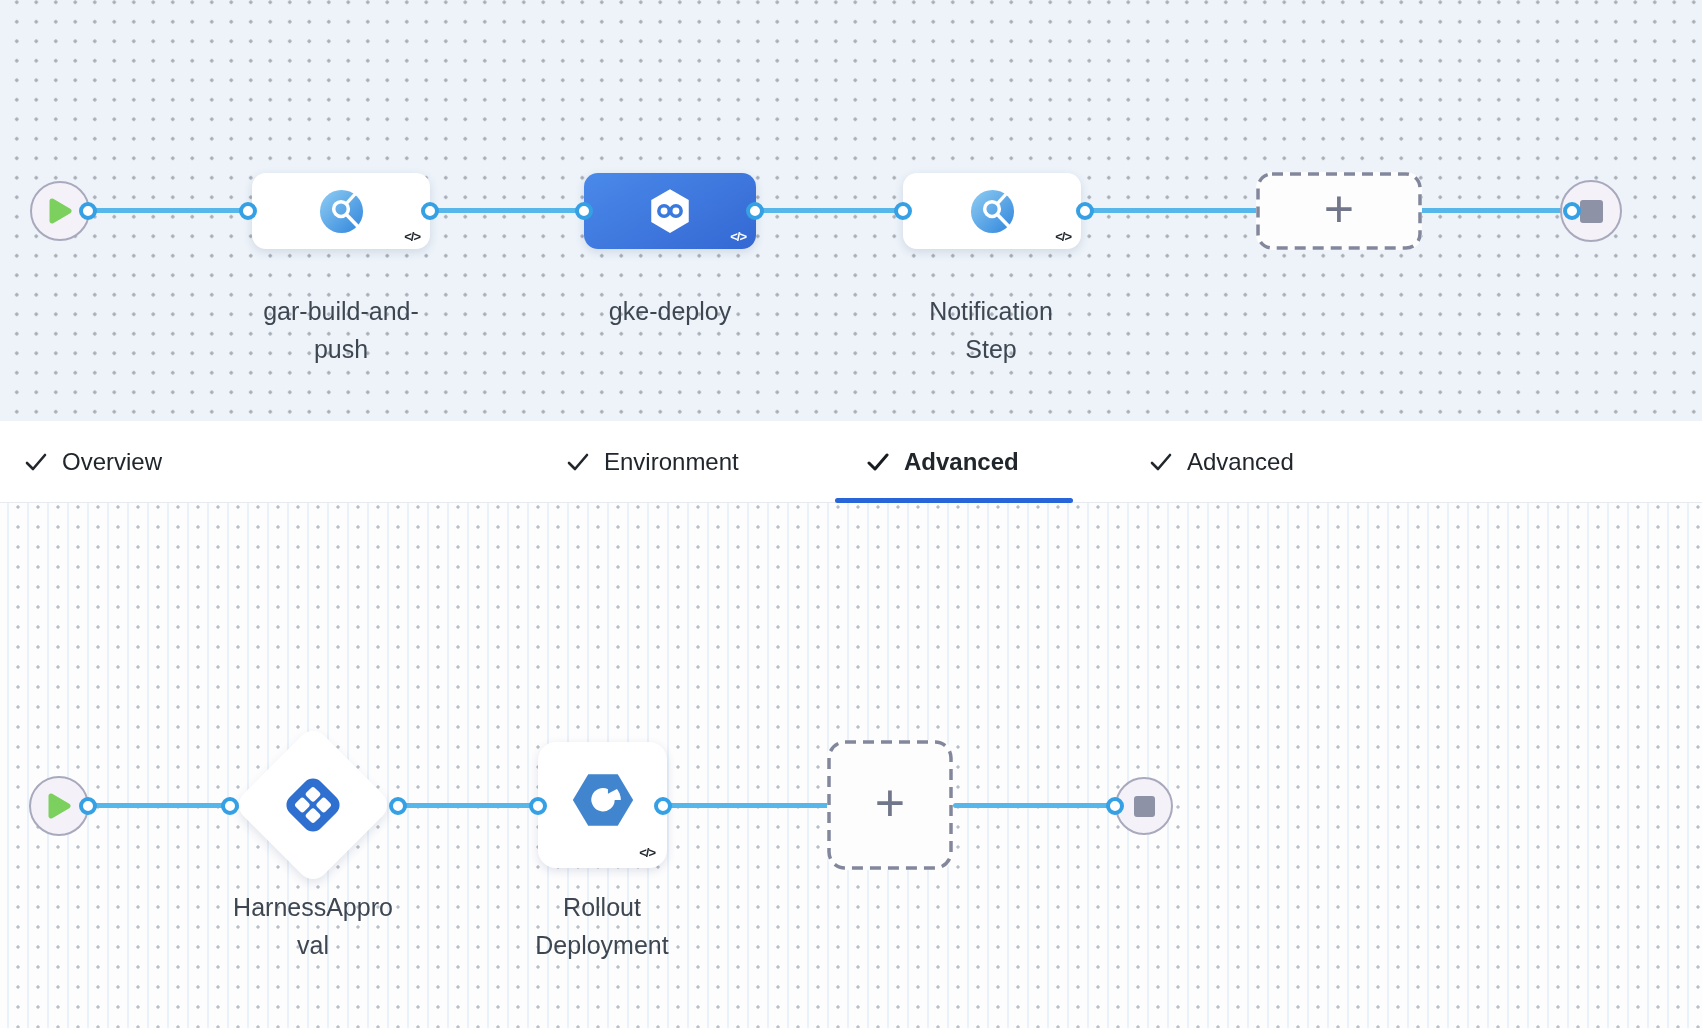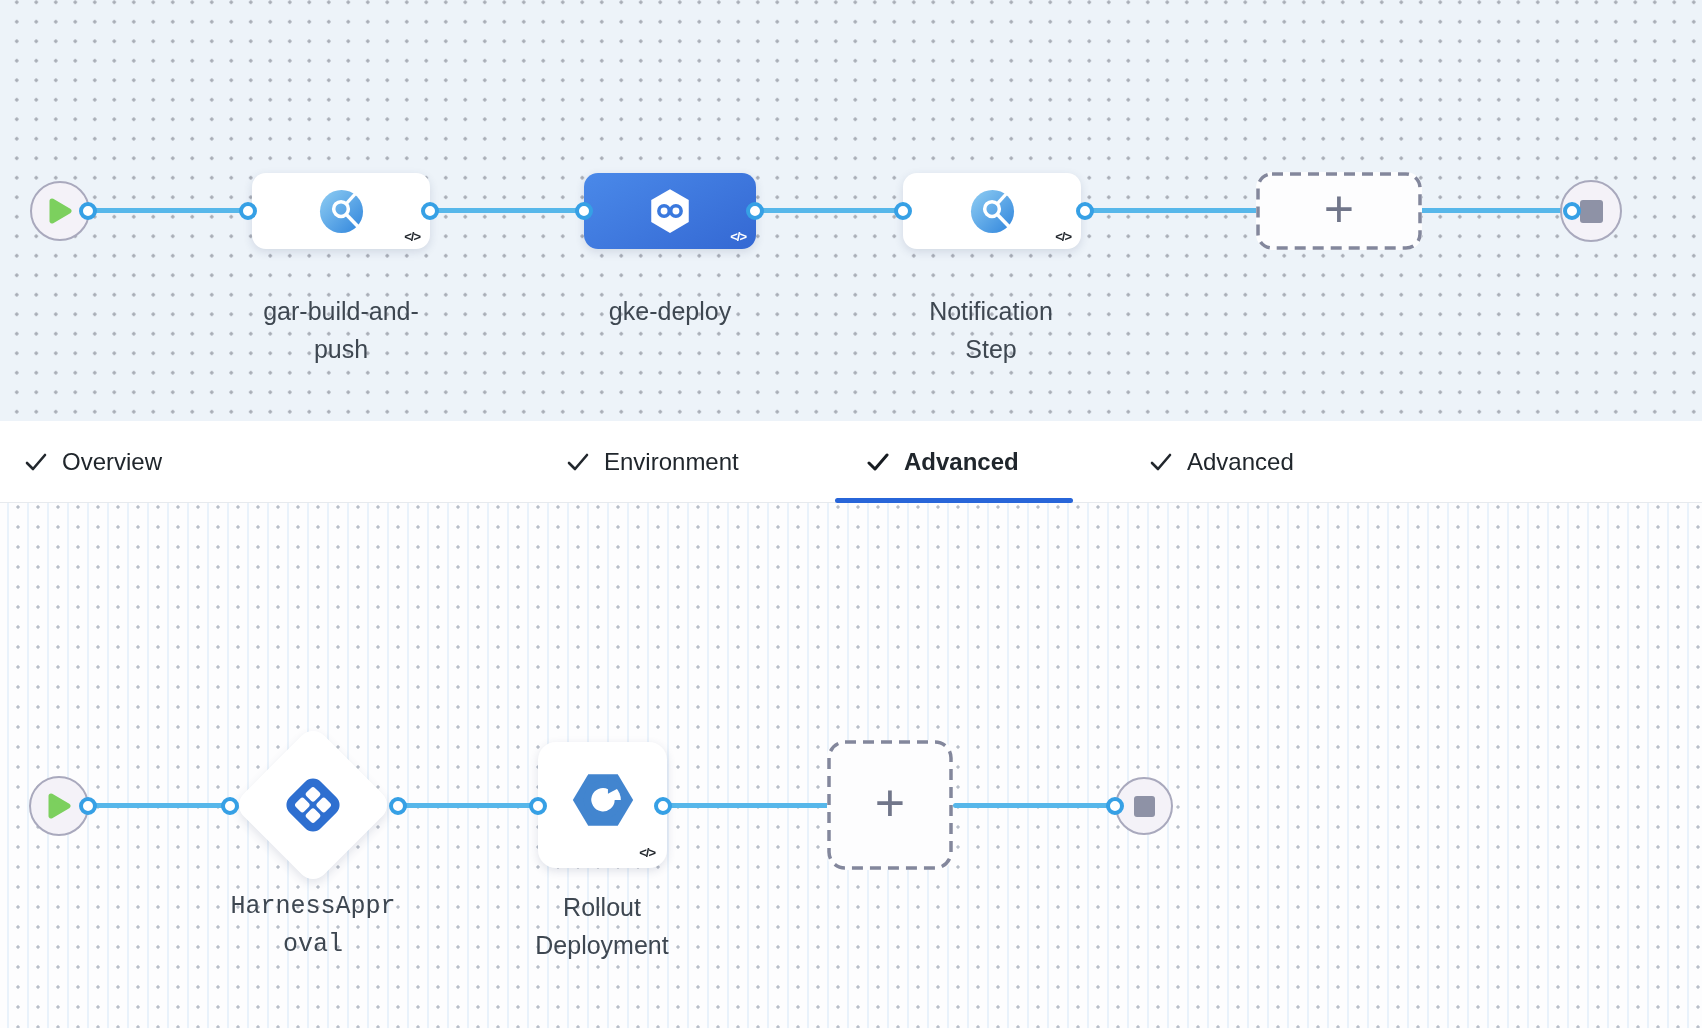--- a/index.html
+++ b/index.html
@@ -92,21 +92,21 @@
     display: flex; align-items: center; justify-content: center;
     z-index: 4; cursor: pointer;
   }
 
   
   .node-label {
     position: absolute; text-align: center;
     font-size: 25px; line-height: 38px; color: #3e4751;
     z-index: 3;
   }
-  .break-all { word-break: break-all; font-family: Liberation Mono, monospace; }
+  .break-all { word-break: break-all; }
 
   
   .tab {
     position: absolute; top: 0; height: 82px;
     display: flex; align-items: center; gap: 15px;
     font-size: 24px; color: #20262c; cursor: pointer;
   }
   .tab.active { font-weight: 700; }
   .tab-underline {
     position: absolute; left: 835px; bottom: -1px; width: 238px; height: 5px;

